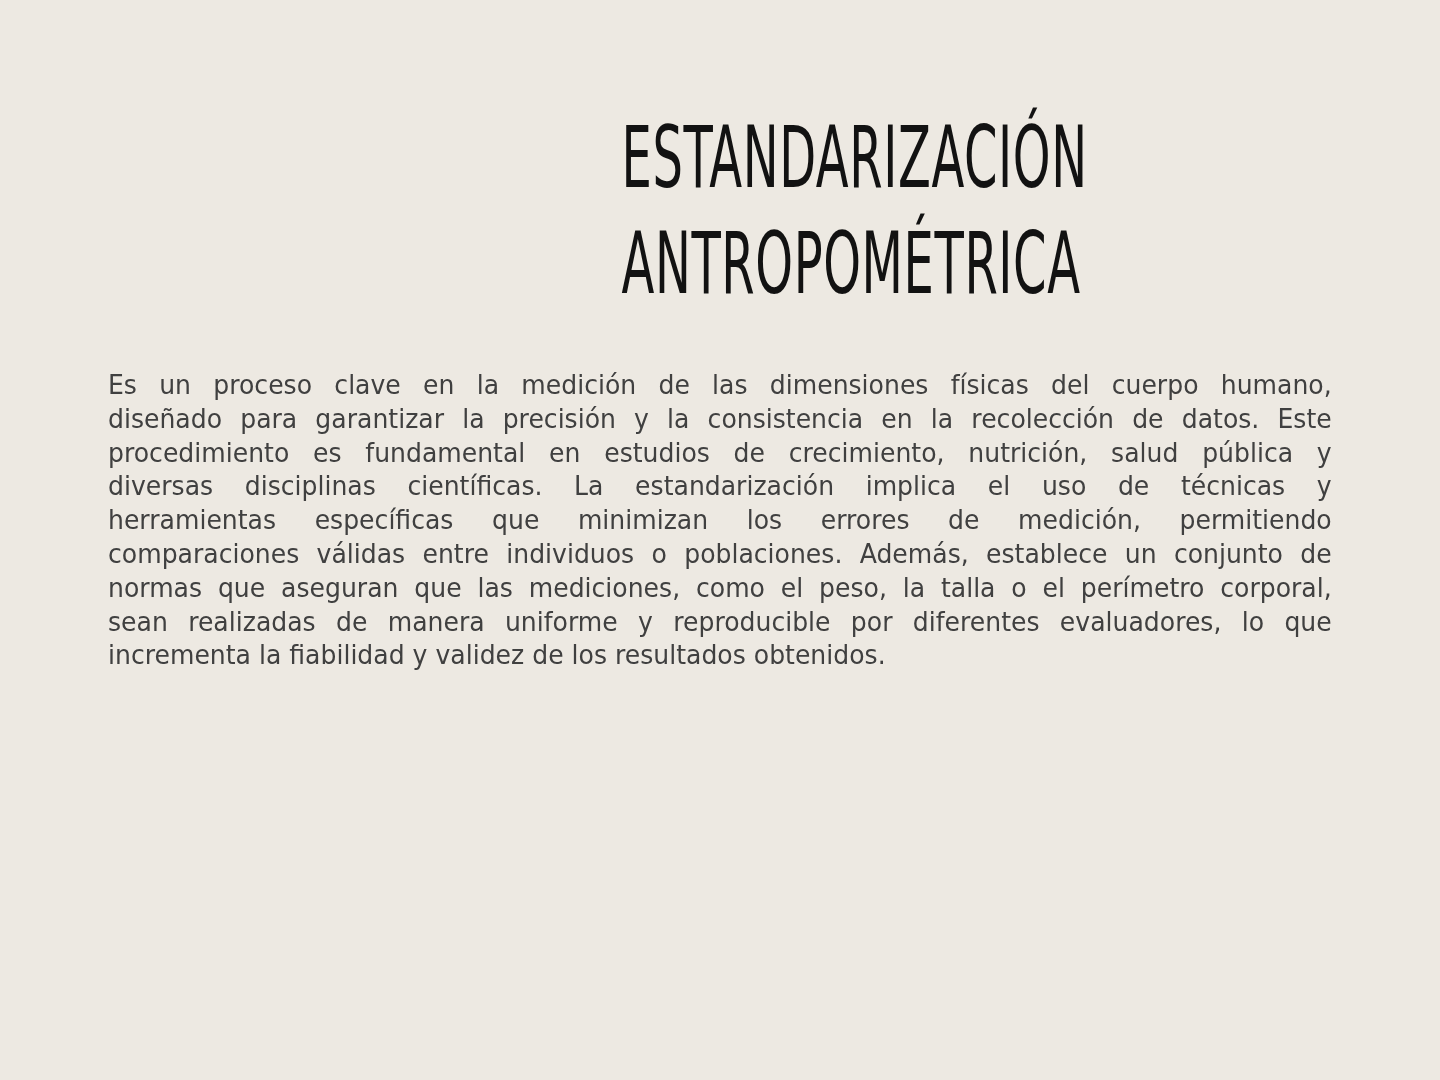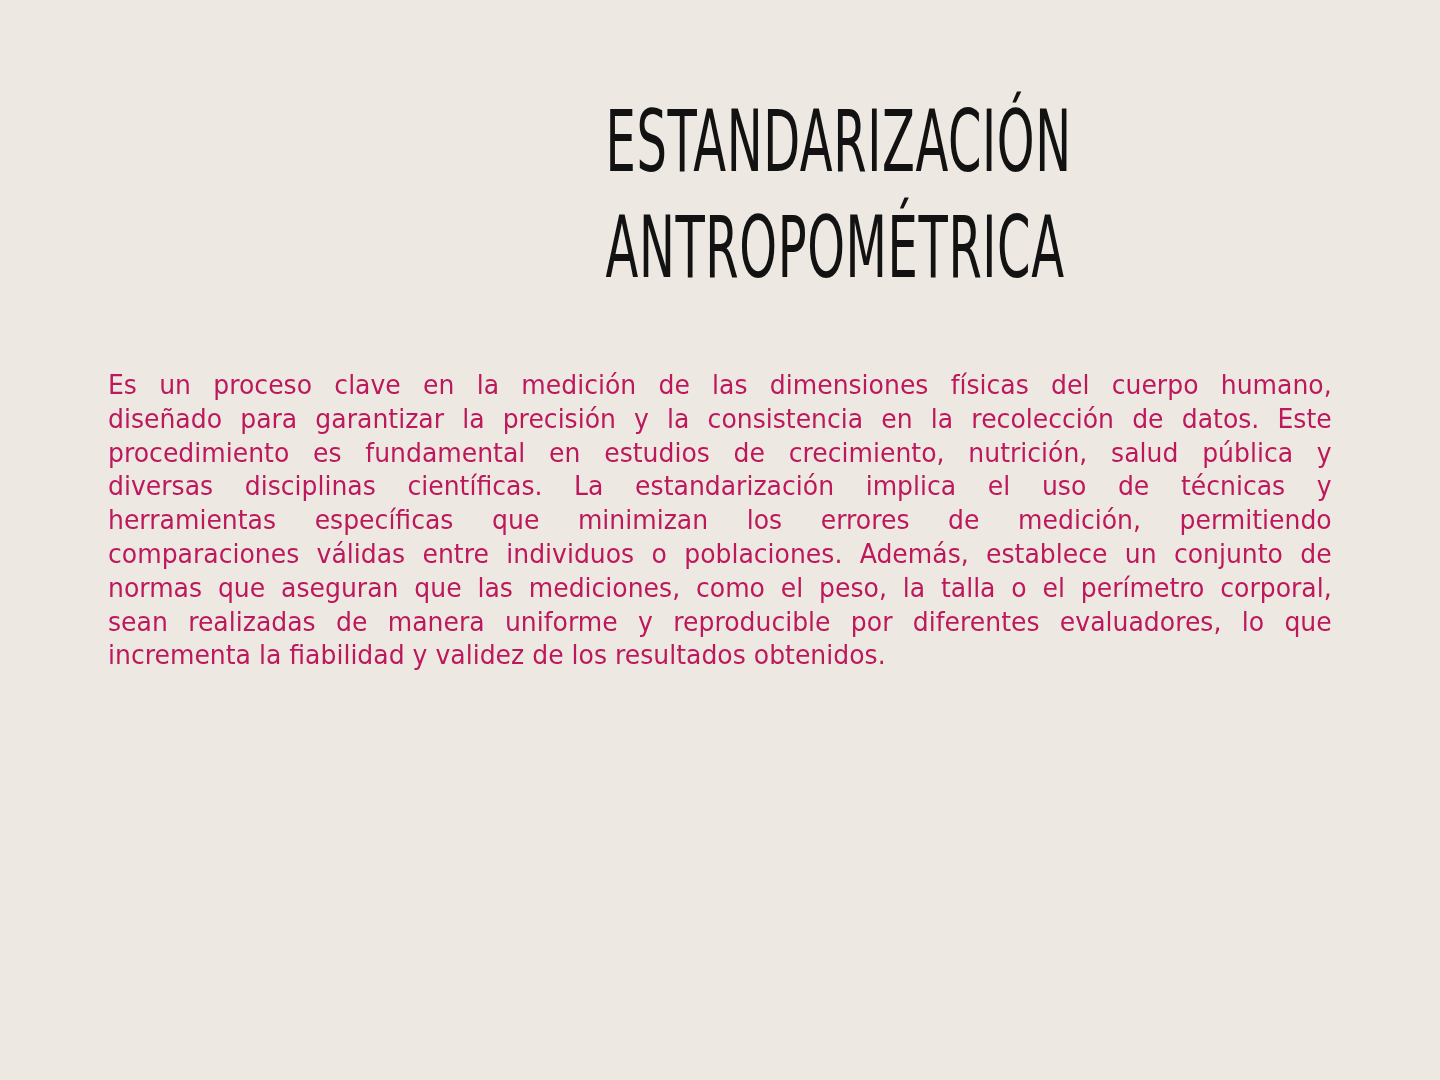--- a/index.html
+++ b/index.html
@@ -22,41 +22,41 @@
       background: #ede9e2;
     }
     .title {
       position: absolute;
       left: 520px;
       top: 88px;
       width: 450px;
       text-align: left;
       font-family: "Liberation Sans Narrow", "DejaVu Sans Condensed", "Liberation Sans", sans-serif;
       font-weight: normal;
-      margin: 0;
+      margin: 16px;
     }
     .title-line {
       display: block;
       font-size: 86px;
       line-height: 106px;
       letter-spacing: 1px;
       transform: scaleX(0.62);
       transform-origin: center;
       white-space: nowrap;
       color: #121212;
     }
     .body-text {
       position: absolute;
       left: 108px;
       top: 368px;
       width: 1224px;
       margin: 0;
       font-family: "DejaVu Sans", sans-serif;
       font-size: 27px;
-      color: #be185d;
+      color: #404040;
     }
     .body-line {
       display: block;
       height: 33.8px;
       line-height: 33.8px;
       white-space: nowrap;
       text-align: justify;
       text-align-last: justify;
       transform: scaleX(0.93);
       transform-origin: left center;

